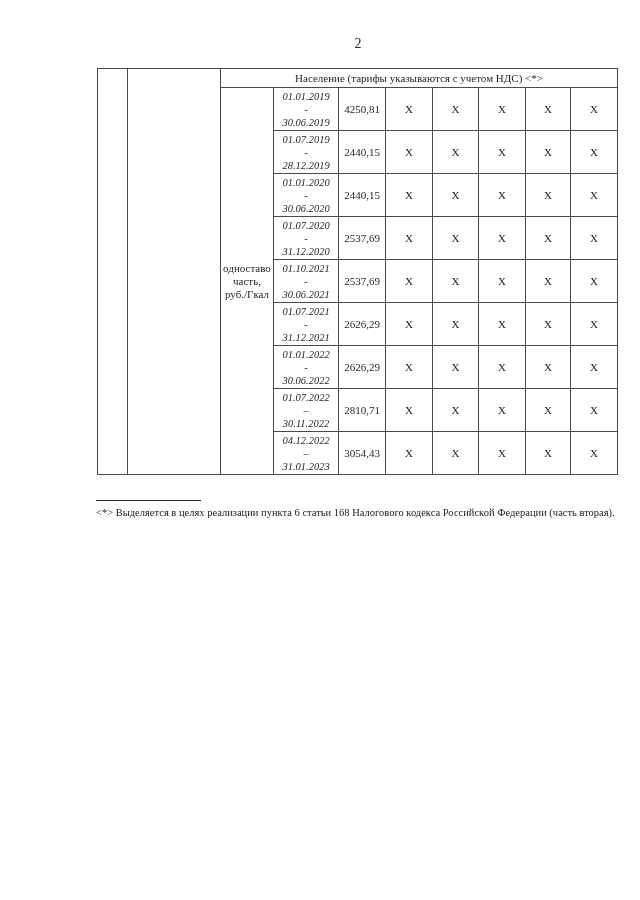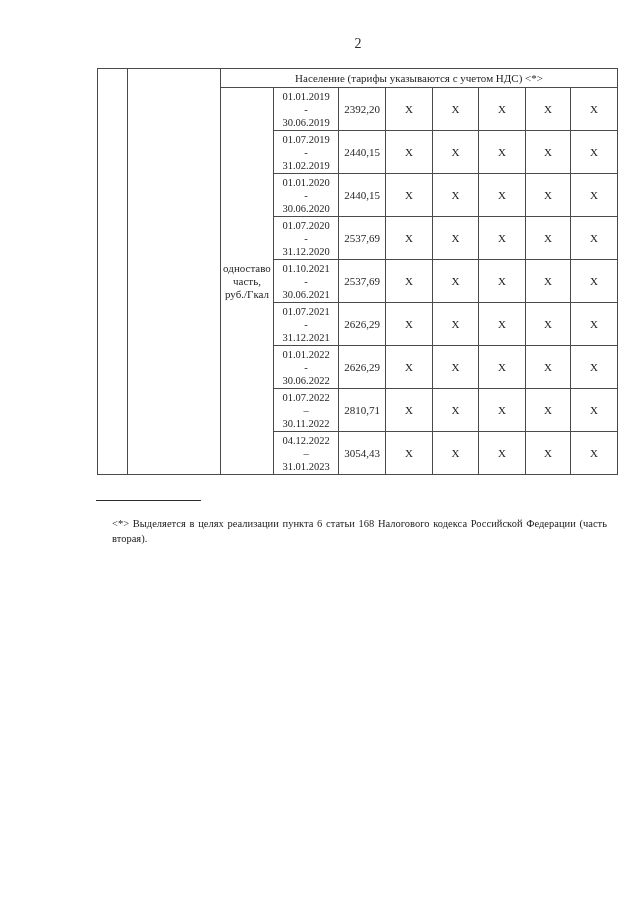--- a/index.html
+++ b/index.html
@@ -20,33 +20,33 @@
   table.tariff td{
     border:1px solid #4a4a4a;
     padding:0;margin:0;
     text-align:center;vertical-align:middle;
     color:#1f1f1f;
   }
   tr.hdr-row{height:19px;}
   tr.data-row{height:43px;}
   td.hdr-cell{font-size:11px;line-height:12px;border-radius:6px;}
   td.label-cell{font-size:11px;line-height:13px;}
-  td.period-cell{font-size:10.5px;line-height:13px;white-space:nowrap;}
+  td.period-cell{font-size:10.5px;line-height:13px;white-space:nowrap;font-style:italic;}
   td.value-cell{font-size:11px;white-space:nowrap;}
   td.x-cell{font-size:11px;}
   .line{display:block;}
   .footnotes{
     position:absolute;left:96px;top:500px;width:527px;
     font-size:10.5px;line-height:14.7px;text-align:justify;color:#222;
   }
   .footnote-rule{
     width:105px;height:0;border:0;border-top:1.4px solid #2a2a2a;
     margin:0 0 5px 0;
   }
-  .footnotes p{margin:16px;padding:0;}
+  .footnotes p{margin:0;padding:0;}
 </style>
 </head>
 <body>
 
 <div class="page-number">2</div>
 
 <table class="tariff">
   <colgroup>
     <col style="width:30px">
       <col style="width:93px">
@@ -69,32 +69,32 @@
     <td rowspan="9" class="label-cell">
       <span class="line">одноставо</span>
       <span class="line">часть,</span>
       <span class="line">руб./Гкал</span>
     </td>
     <td class="period-cell">
       <span class="line">01.01.2019</span>
       <span class="line">-</span>
       <span class="line">30.06.2019</span>
     </td>
-    <td class="value-cell">2392,20</td>
+    <td class="value-cell">4250,81</td>
     <td class="x-cell">X</td>
     <td class="x-cell">X</td>
     <td class="x-cell">X</td>
     <td class="x-cell">X</td>
     <td class="x-cell">X</td>
   </tr>
   <tr class="data-row">
     <td class="period-cell">
       <span class="line">01.07.2019</span>
       <span class="line">-</span>
-      <span class="line">31.02.2019</span>
+      <span class="line">28.12.2019</span>
     </td>
     <td class="value-cell">2440,15</td>
     <td class="x-cell">X</td>
     <td class="x-cell">X</td>
     <td class="x-cell">X</td>
     <td class="x-cell">X</td>
     <td class="x-cell">X</td>
   </tr>
   <tr class="data-row">
     <td class="period-cell">

